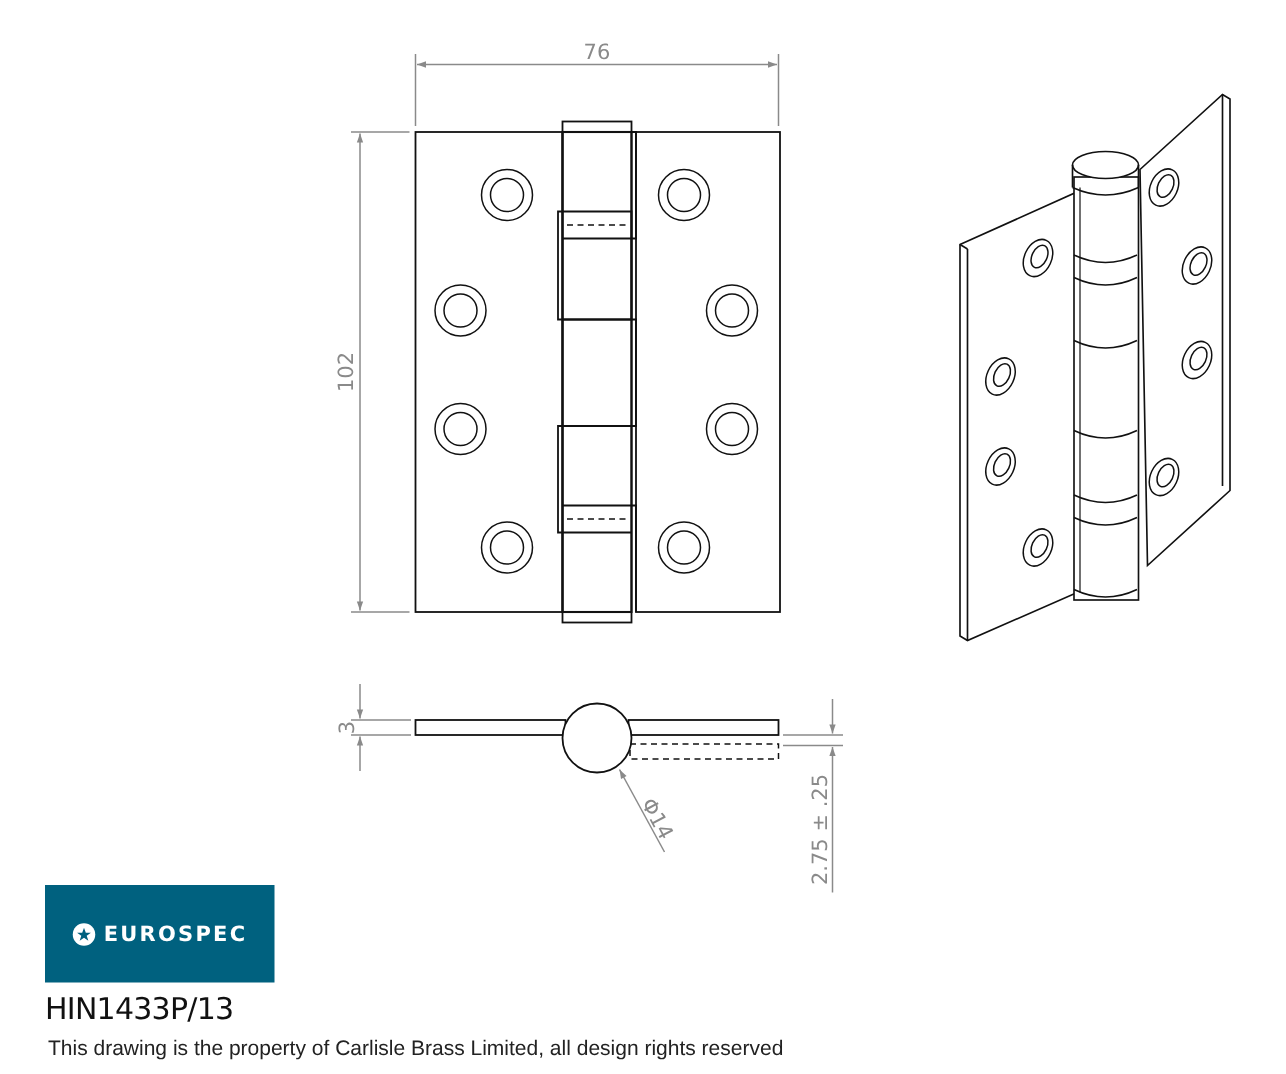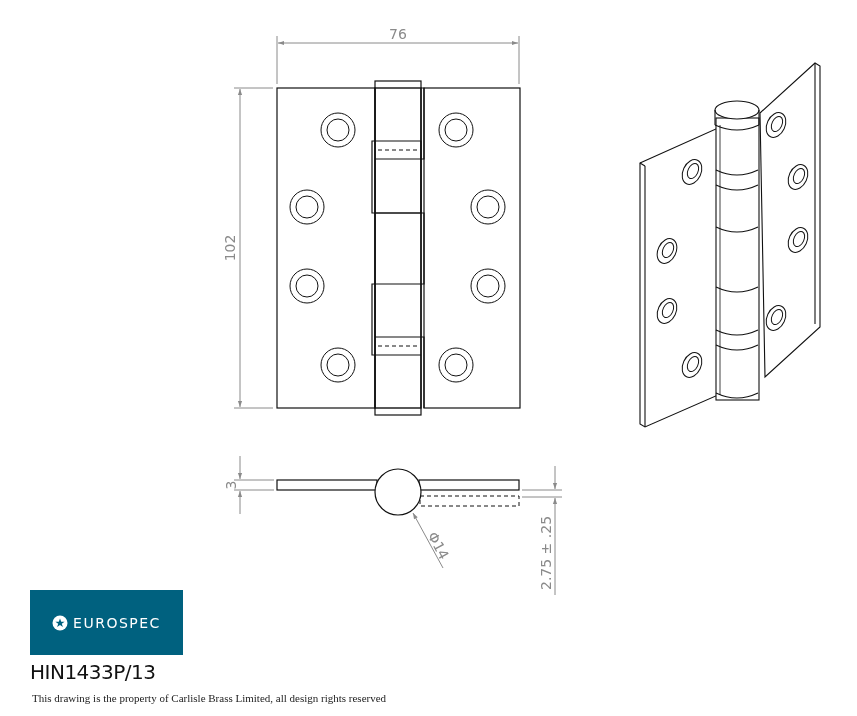--- a/index.html
+++ b/index.html
@@ -1,23 +1,23 @@
 <!DOCTYPE html>
 <html><head>
   <meta charset="utf-8">
   <style>
     html, body { margin: 0; padding: 0; background: #ffffff; }
     body { width: 857px; height: 716px; position: relative; overflow: hidden; font-family: "Liberation Sans", sans-serif; }
     #drawing { position: absolute; left: 0; top: 0; width: 857px; height: 716px; }
     .dim-text { font-family: "DejaVu Sans", sans-serif; font-size: 14px; fill: #8a8a8a; }
     .logo-box { position: absolute; left: 30px; top: 590px; width: 153px; height: 65px; background: #00617f; display: flex; align-items: center; justify-content: center; }
-    .logo-text { color: #ffffff; font-family: "DejaVu Sans", sans-serif; font-weight: normal; font-size: 14px; letter-spacing: 1.5px; margin-left: 5px; }
+    .logo-text { color: #ffffff; font-family: "DejaVu Sans", sans-serif; font-weight: bold; font-size: 14px; letter-spacing: 1.5px; margin-left: 5px; }
     .logo-icon { width: 16px; height: 16px; }
     .part-number { position: absolute; left: 30px; top: 656px; font-family: "DejaVu Sans", sans-serif; font-size: 20px; color: #111; line-height: 32px; letter-spacing: -0.5px; }
-    .copyright { position: absolute; left: 32px; top: 691px; font-family: Liberation Serif, serif; font-size: 11px; color: #222; line-height: 14px; }
+    .copyright { position: absolute; left: 32px; top: 691px; font-family: Liberation Sans, sans-serif; font-size: 14px; color: #222; line-height: 14px; }
   </style>
 </head>
 <body>
 
 <svg id="drawing" viewBox="0 0 857 716" xmlns="http://www.w3.org/2000/svg">
   <defs>
     <marker id="arr" viewBox="0 0 10 10" refX="10" refY="5" markerWidth="10" markerHeight="6" orient="auto-start-reverse" markerUnits="userSpaceOnUse">
       <path d="M0,1.5 L10,5 L0,8.5 z" fill="#8a8a8a"></path>
     </marker>
   </defs>

